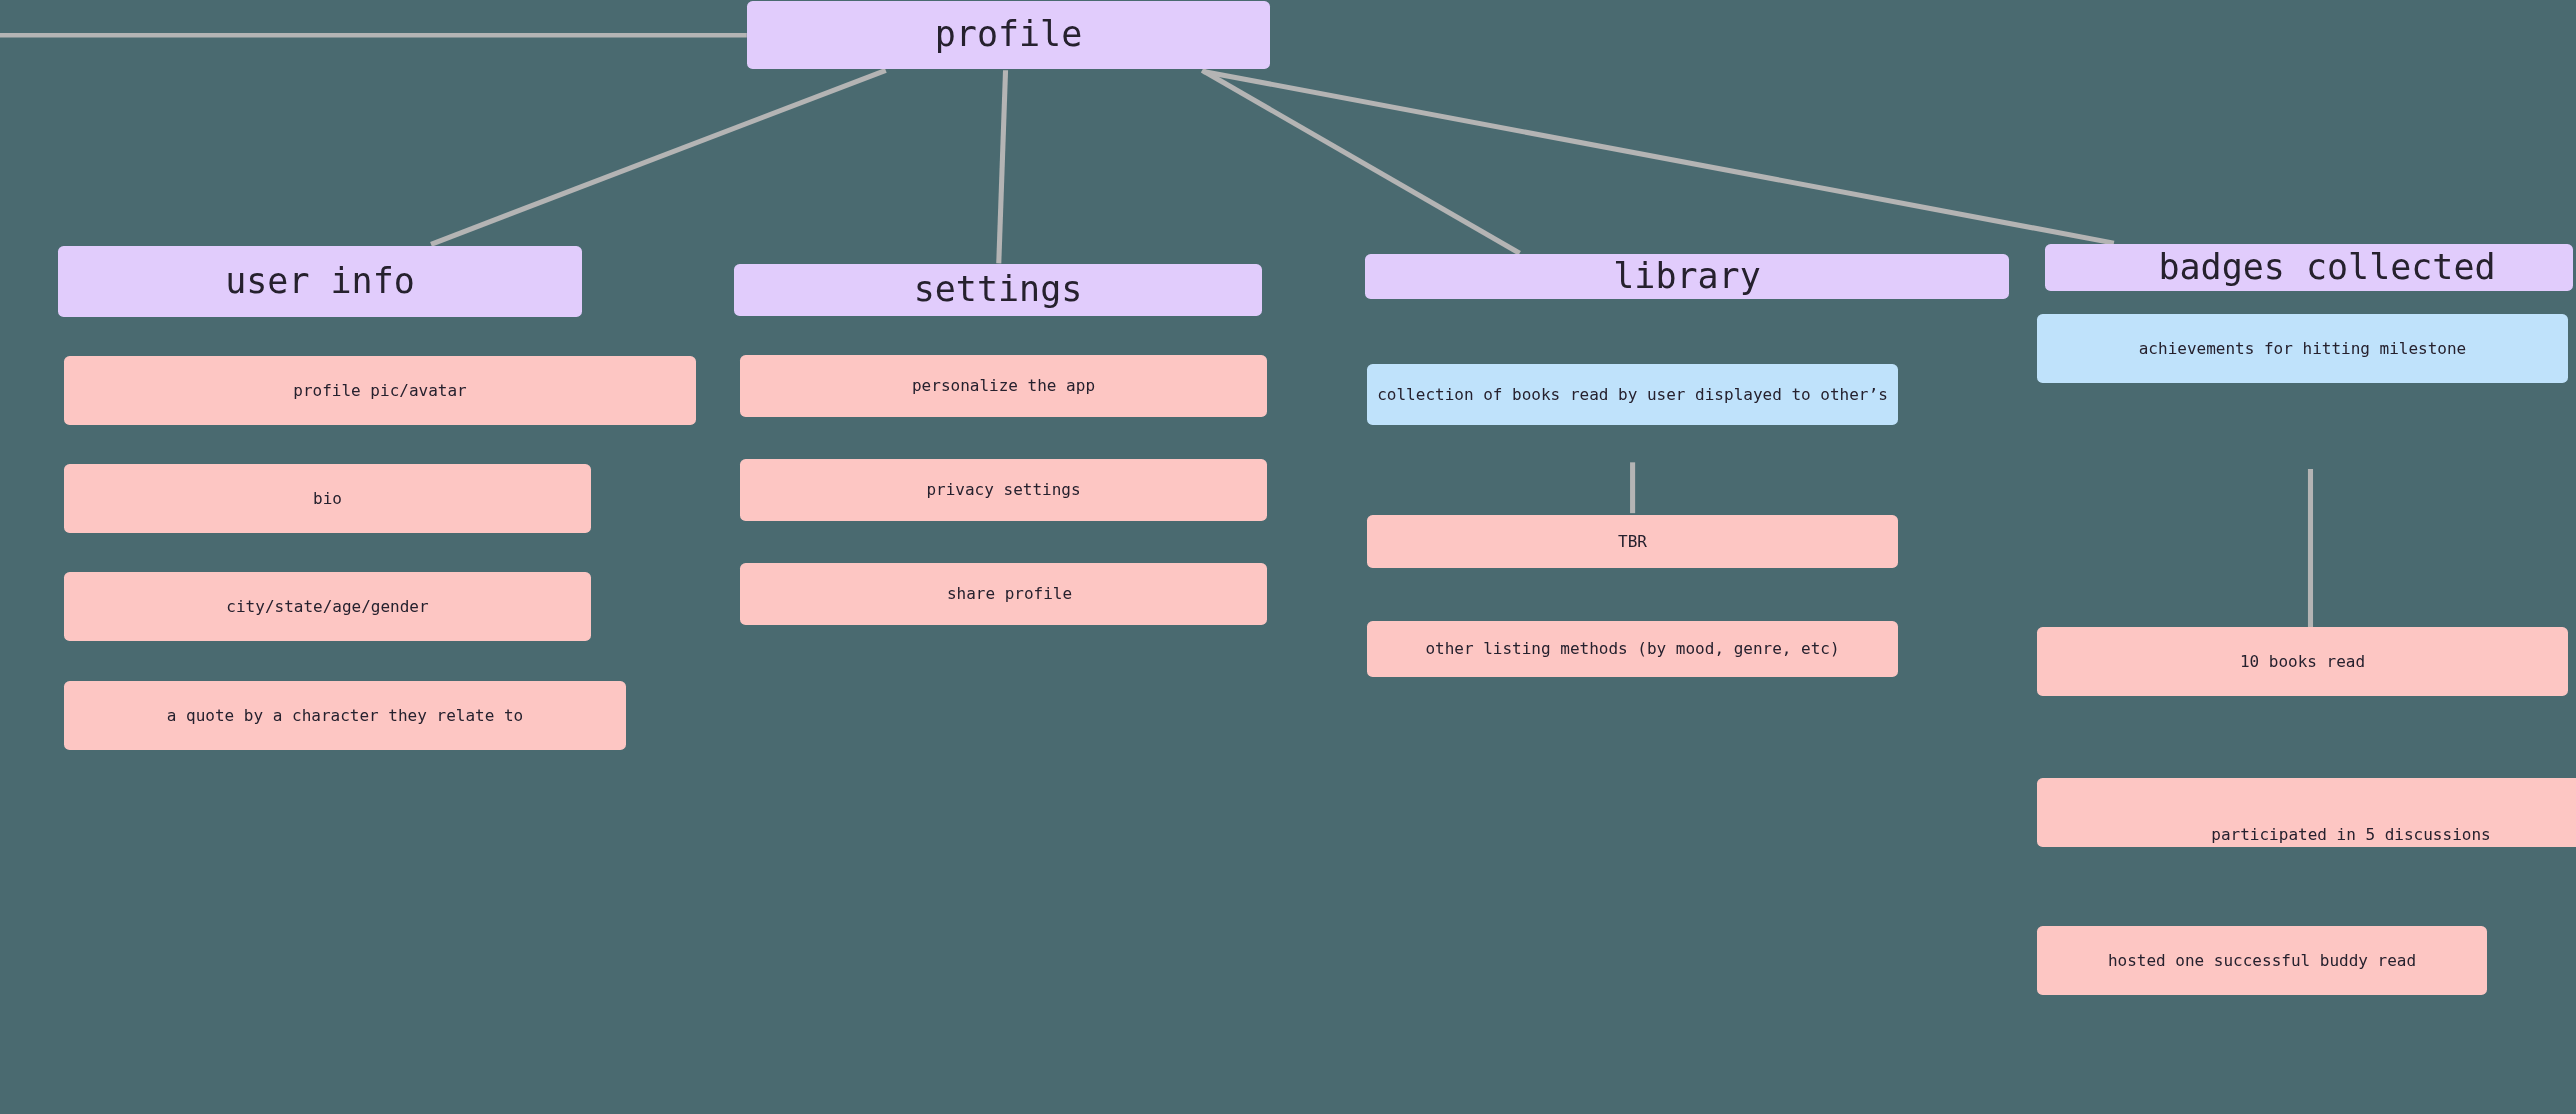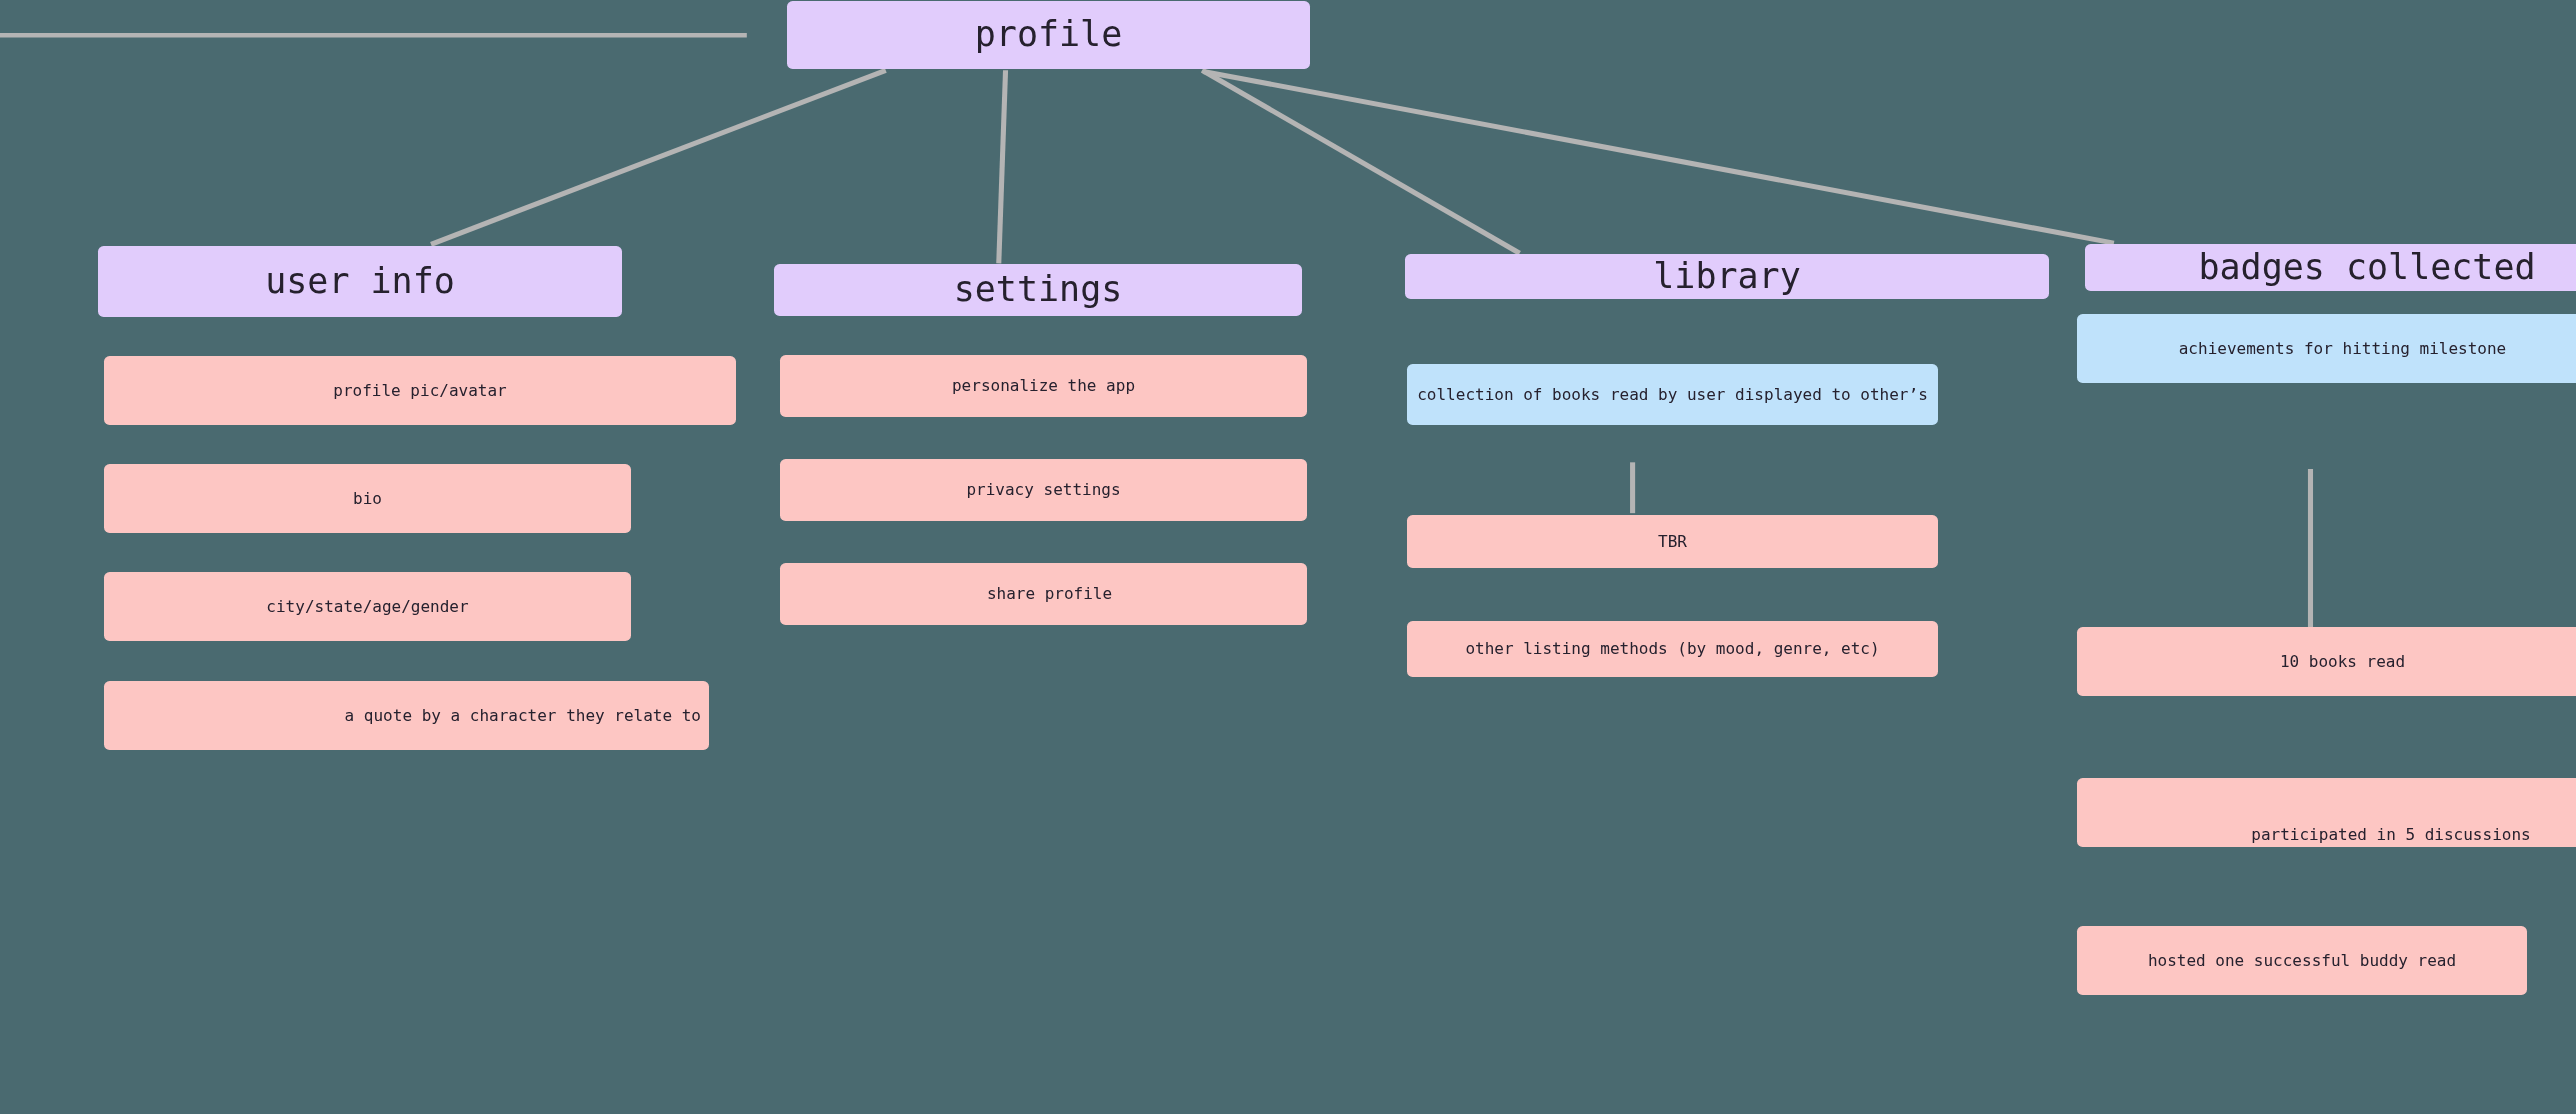--- a/index.html
+++ b/index.html
@@ -29,21 +29,20 @@
     border-radius: 5.6px;
     display: flex;
     align-items: center;
     justify-content: center;
     text-align: center;
     color: #26212e;
     font-family: "DejaVu Sans Mono", "Liberation Mono", monospace;
     line-height: 1.25;
     padding: 2.3px 8px;
     white-space: pre-line;
-    margin-left: 40px;
   }
   .node-root {
     background: #e1ccfc;
     font-size: 35px;
   }
   .node-branch {
     background: #e1ccfc;
     font-size: 35px;
   }
   .node-leaf {
@@ -83,21 +82,21 @@
   </div>
   <div class="node node-leaf" style="left:64px; top:356px; width:632px; height:69px;">
     <span>profile pic/avatar</span>
   </div>
   <div class="node node-leaf" style="left:64px; top:464px; width:527px; height:69px;">
     <span>bio</span>
   </div>
   <div class="node node-leaf" style="left:64px; top:572px; width:527px; height:69px;">
     <span>city/state/age/gender</span>
   </div>
-  <div class="node node-leaf" style="left:64px; top:681px; width:605px; height:69px;justify-content:flex-end;">
+  <div class="node node-leaf" style="left:64px; top:681px; width:562px; height:69px;">
     <span>a quote by a character they relate to</span>
   </div>
 
   <div class="node node-branch" style="left:734px; top:264px; width:528px; height:52px;">
     <span>settings</span>
   </div>
   <div class="node node-leaf" style="left:740px; top:355px; width:527px; height:62px;">
     <span>personalize the app</span>
   </div>
   <div class="node node-leaf" style="left:740px; top:459px; width:527px; height:62px;">

